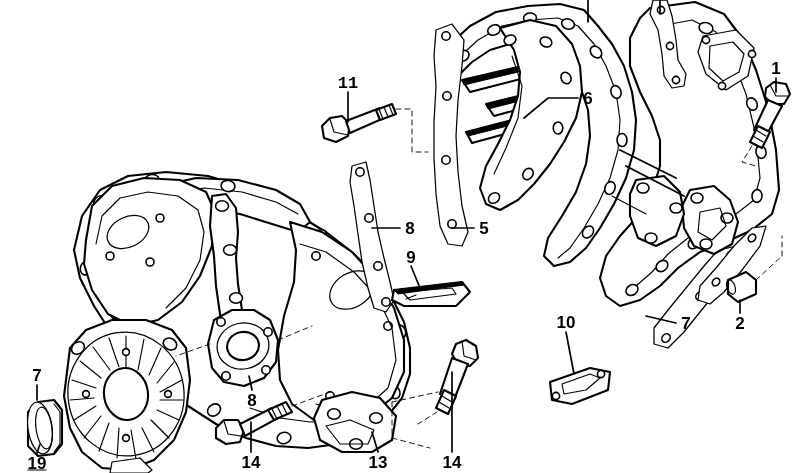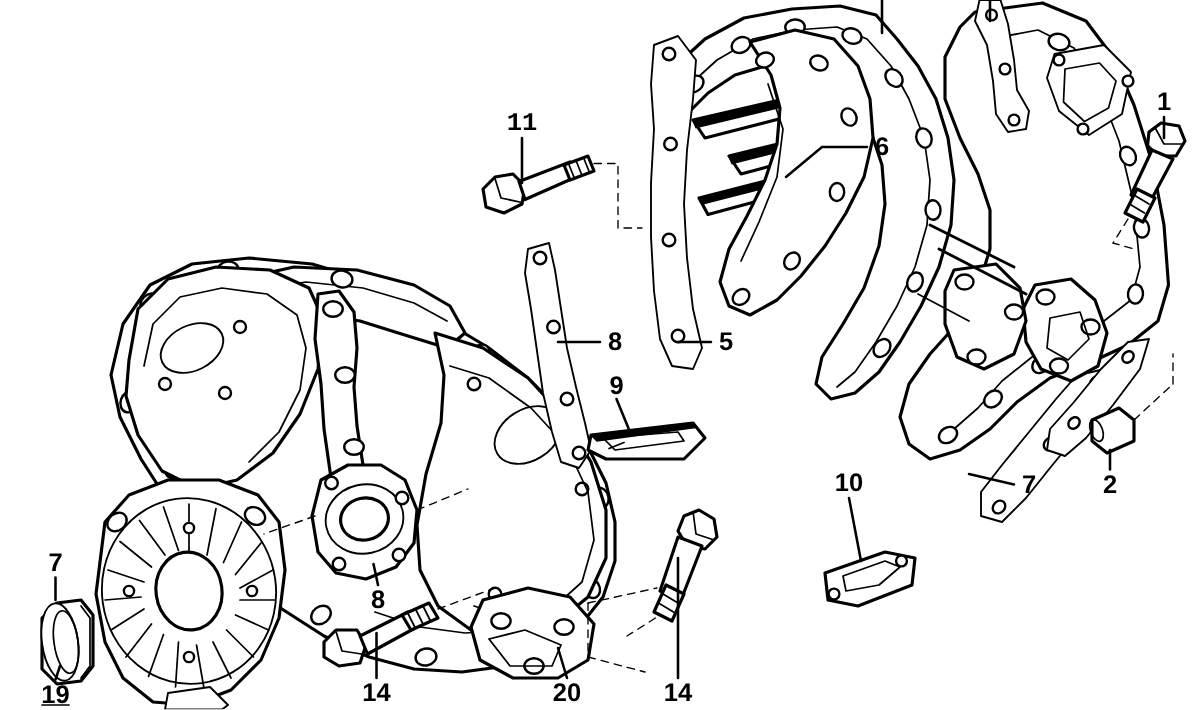--- a/index.html
+++ b/index.html
@@ -483,20 +483,20 @@
 
   <div class="callout-label" style="left:740px; top:323px;">2</div>
   <div class="callout-label" style="left:484px; top:228px;">5</div>
   <div class="callout-label" style="left:588px; top:98px;">6</div>
   <div class="callout-label" style="left:686px; top:323px;">7</div>
   <div class="callout-label" style="left:410px; top:228px;">8</div>
   <div class="callout-label" style="left:411px; top:257px;">9</div>
   <div class="callout-label" style="left:566px; top:322px;">10</div>
   <div class="callout-label" style="left:348px; top:83px;font-family:Liberation Mono, monospace;">11</div>
   <div class="callout-label" style="left:776px; top:68px;">1</div>
-  <div class="callout-label" style="left:378px; top:462px;">20</div>
+  <div class="callout-label" style="left:378px; top:462px;">13</div>
   <div class="callout-label" style="left:251px; top:462px;">14</div>
   <div class="callout-label" style="left:452px; top:462px;">14</div>
   <div class="callout-label" style="left:252px; top:400px;">8</div>
   <div class="callout-label" style="left:37px;  top:375px;">7</div>
   <div class="callout-label" style="left:37px;  top:463px;text-decoration:underline;">19</div>
 
 </div>
 
 </body></html>

